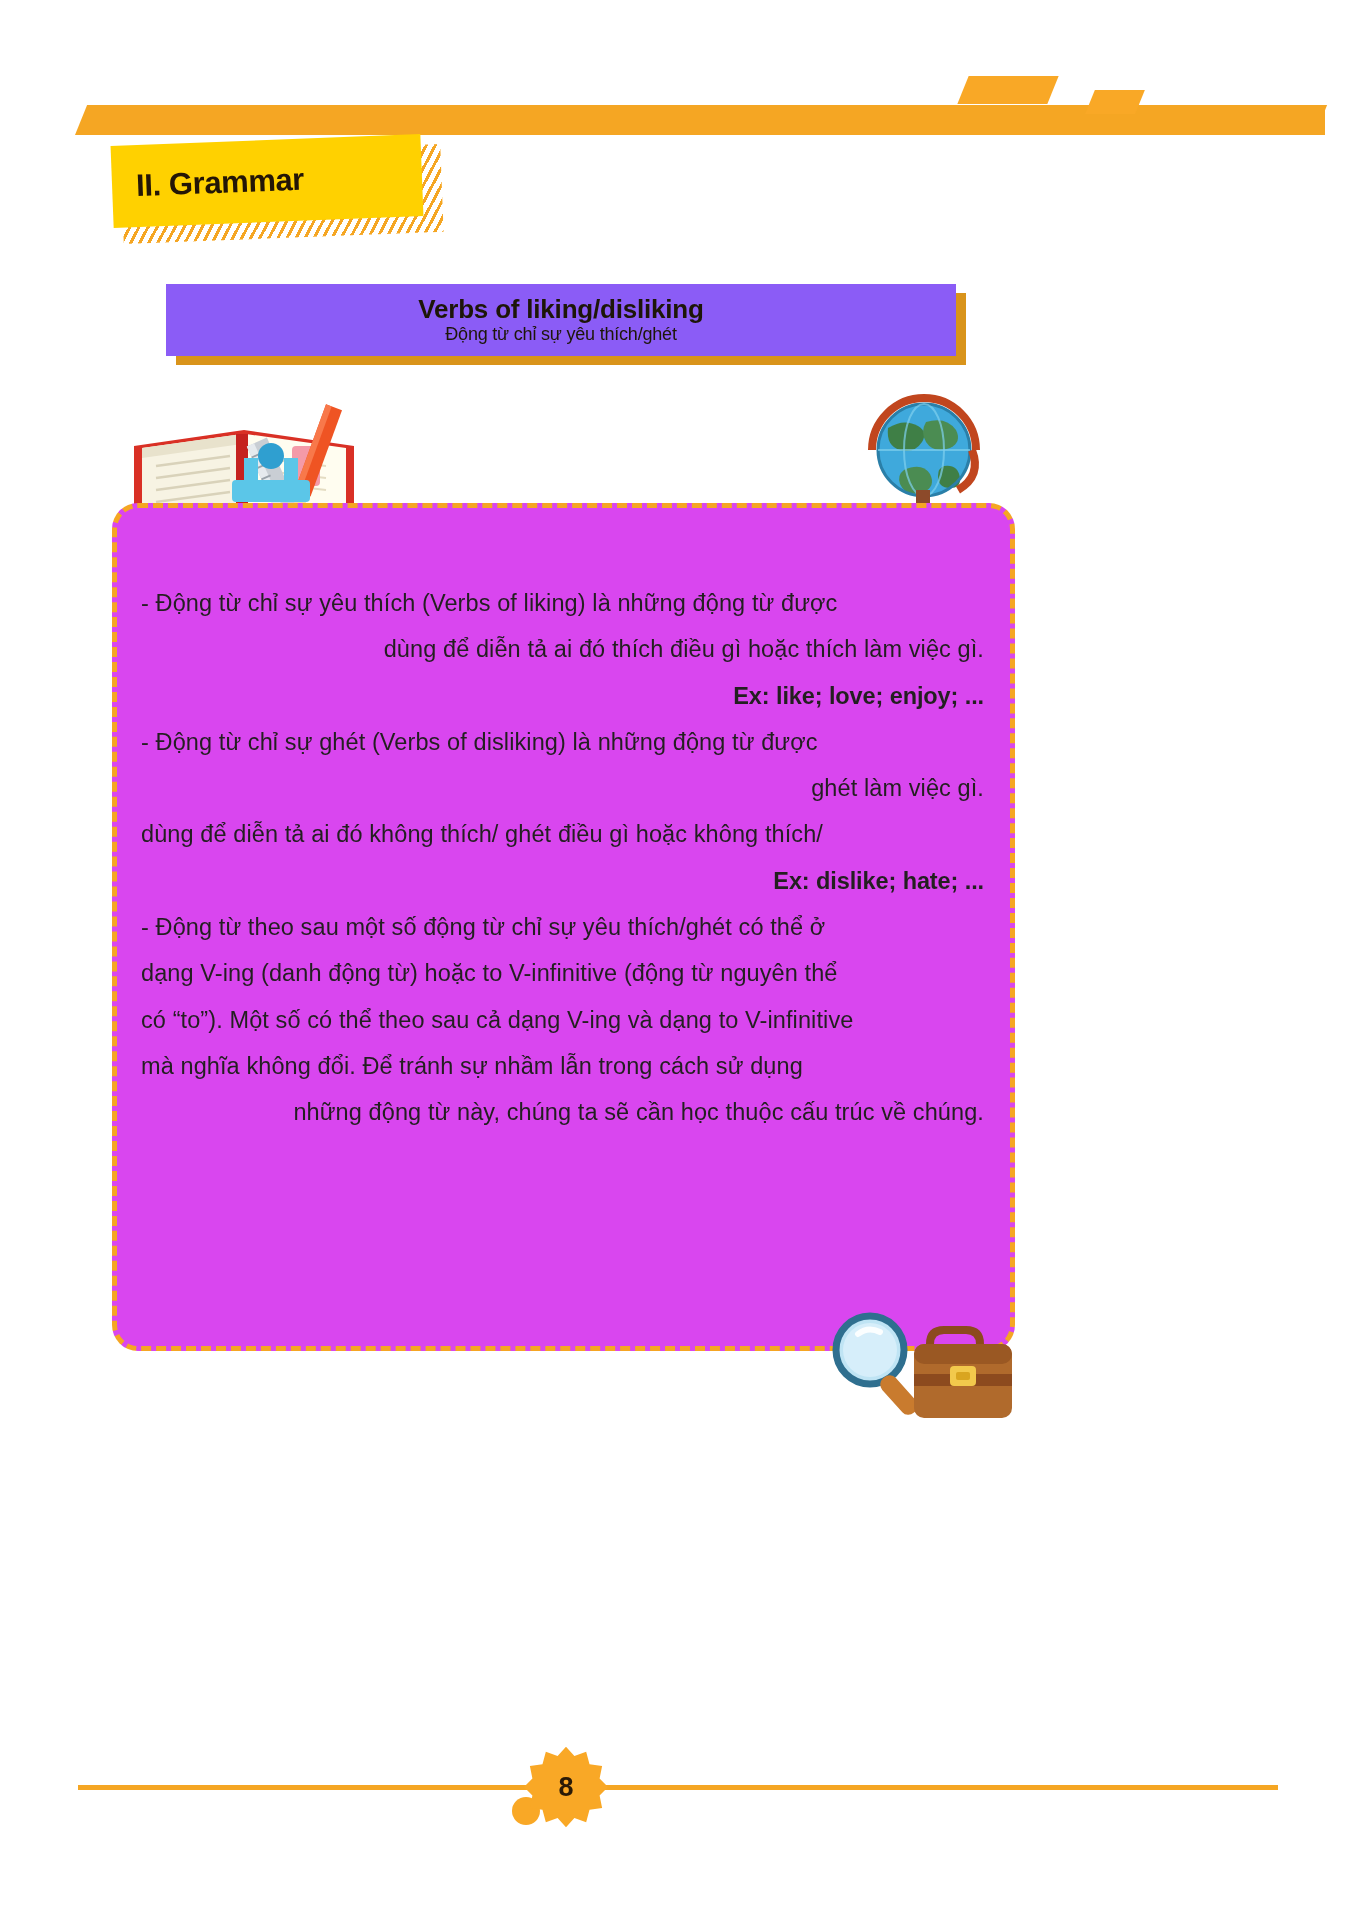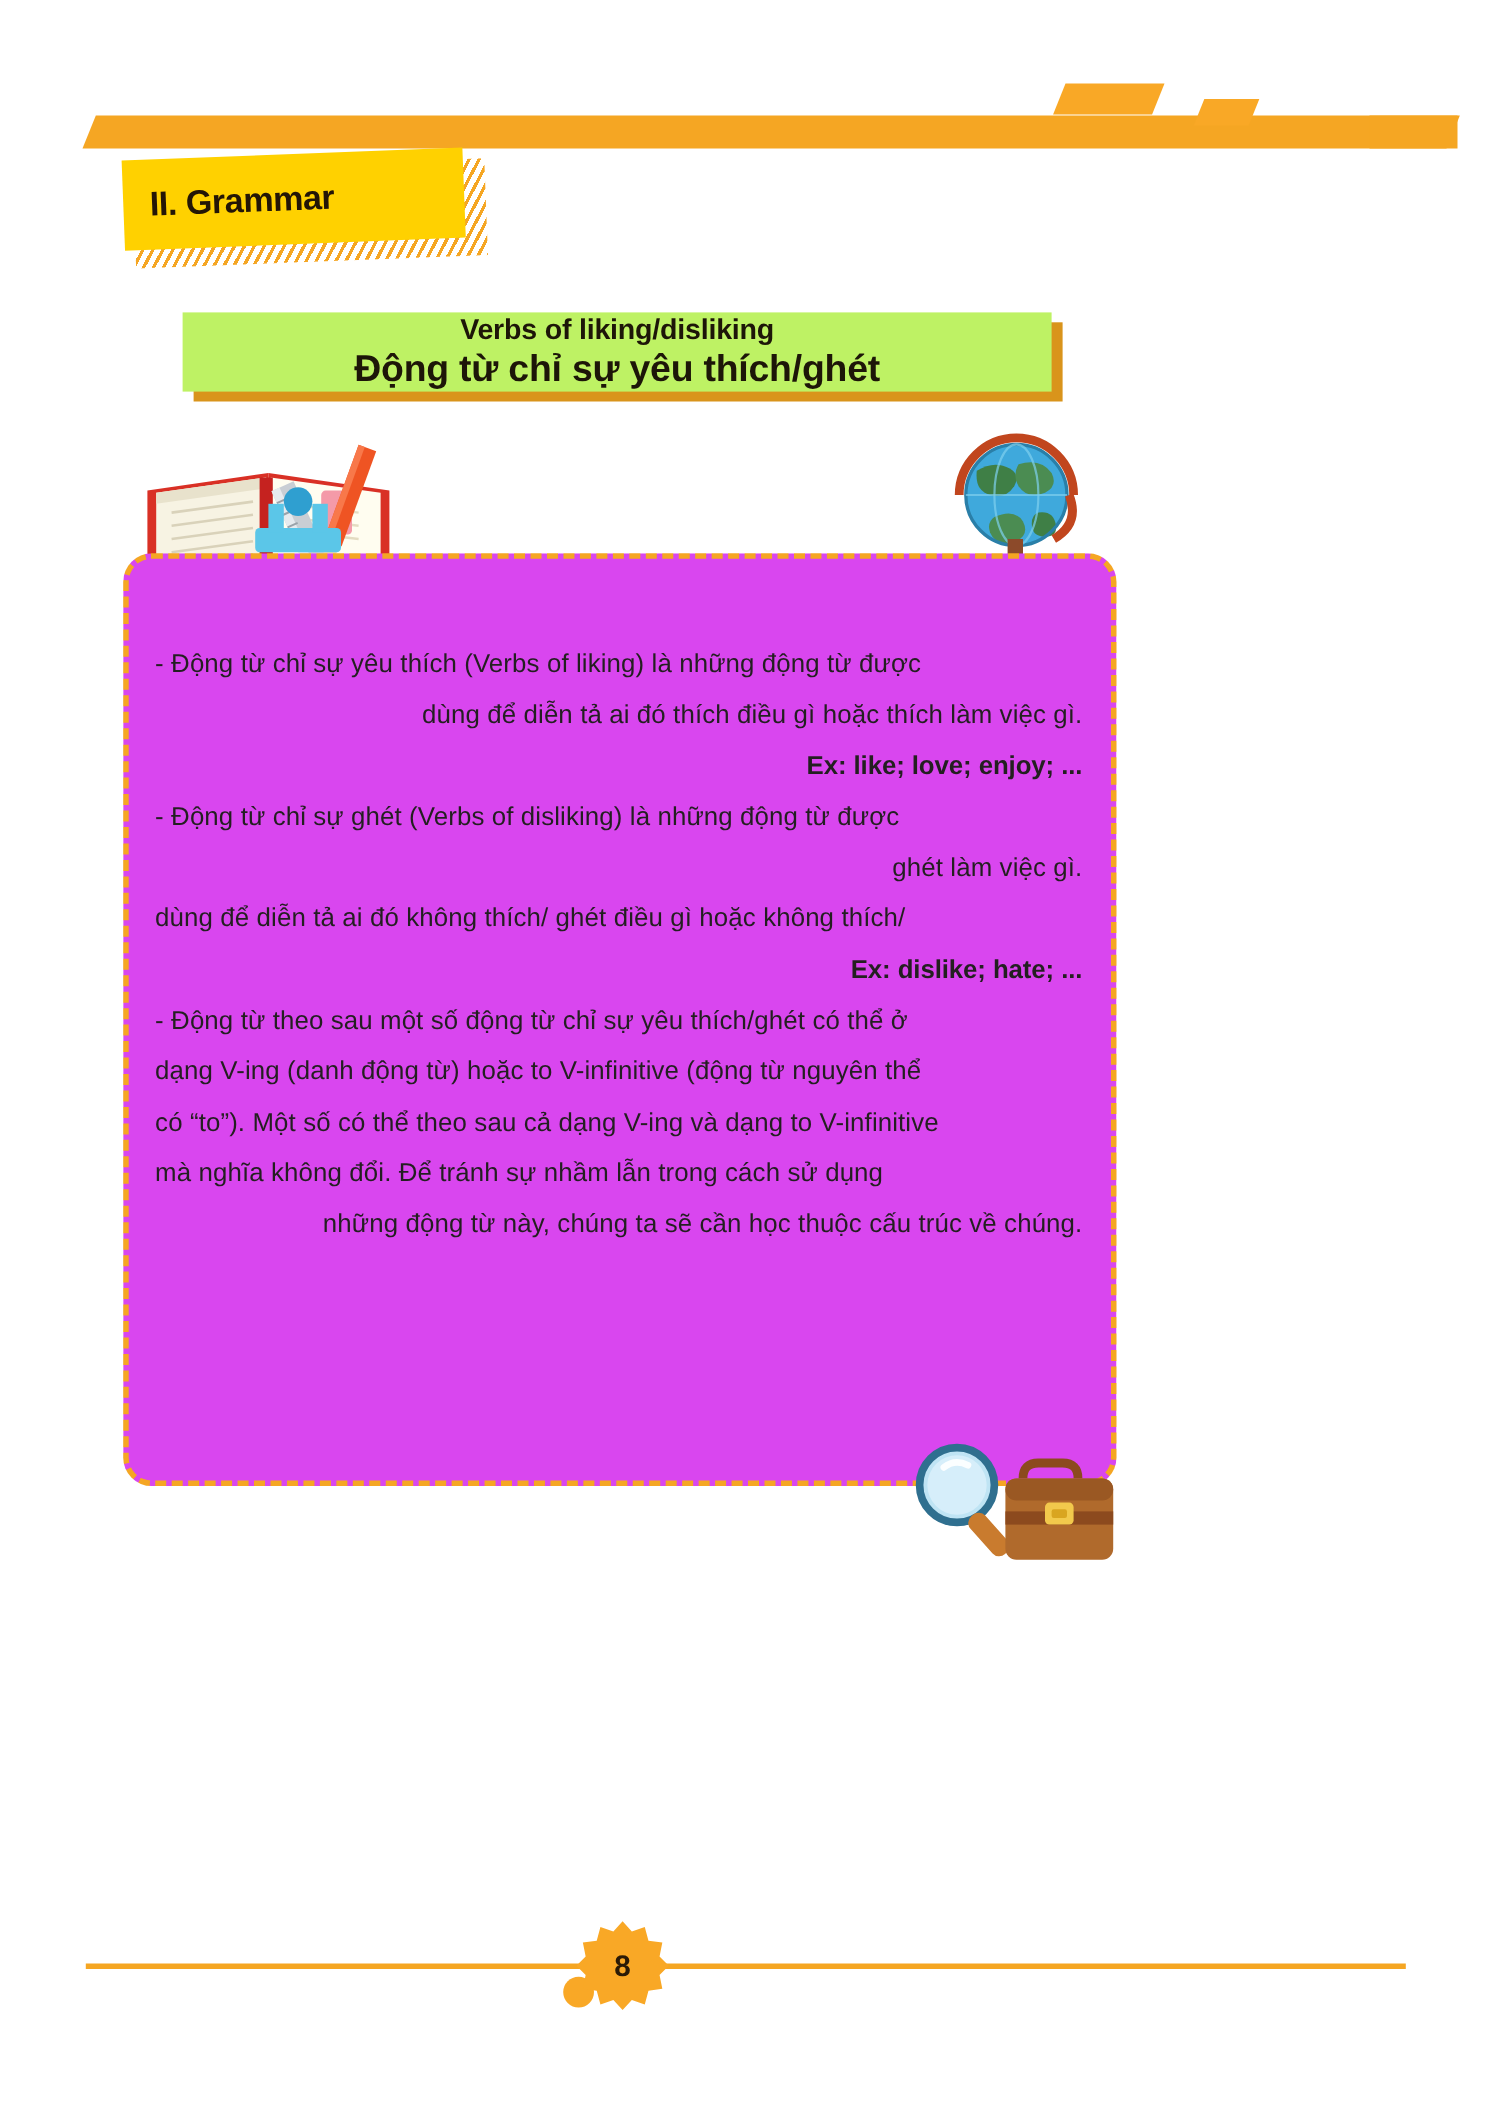--- a/index.html
+++ b/index.html
@@ -53,29 +53,29 @@
     letter-spacing:-0.4px;
   }
 
   
   .title-shadow {
     position:absolute; left:176px; top:293px; width:790px; height:72px;
     background:#D9941B;
   }
   .title-box {
     position:absolute; left:166px; top:284px; width:790px; height:72px;
-    background:#bef264;
+    background:#8b5cf6;
     display:flex; flex-direction:column; align-items:center; justify-content:center;
   }
   .title-en {
     font-size:26px; font-weight:800; color:#1d1608; line-height:1.18;
     letter-spacing:-0.2px;
   }
   .title-vi {
-    font-size:34px; font-weight:700; color:#1d1608; line-height:1.22;
+    font-size:18px; font-weight:400; color:#1d1608; line-height:1.22;
     letter-spacing:-0.2px;
   }
 
   
   .content-box {
     position:absolute; left:112px; top:503px; width:903px; height:848px;
     background:#d946ef;
     border: 5px dashed #F5A623;
     border-radius: 26px;
   }

